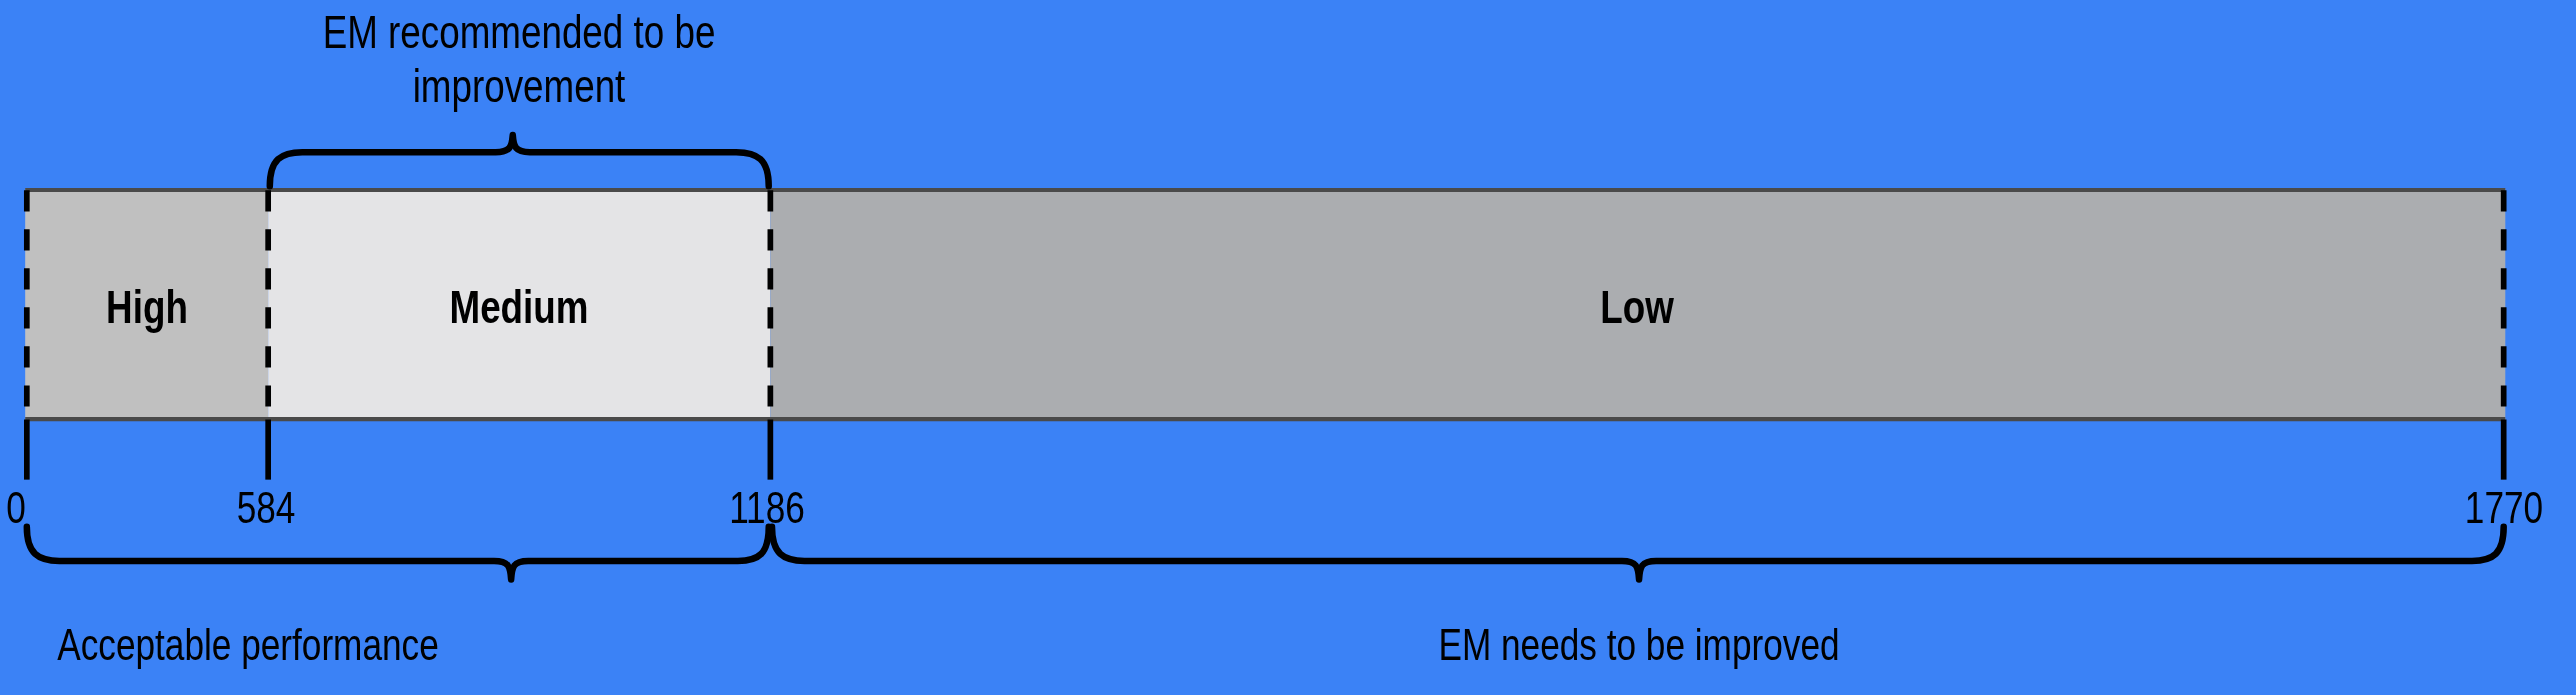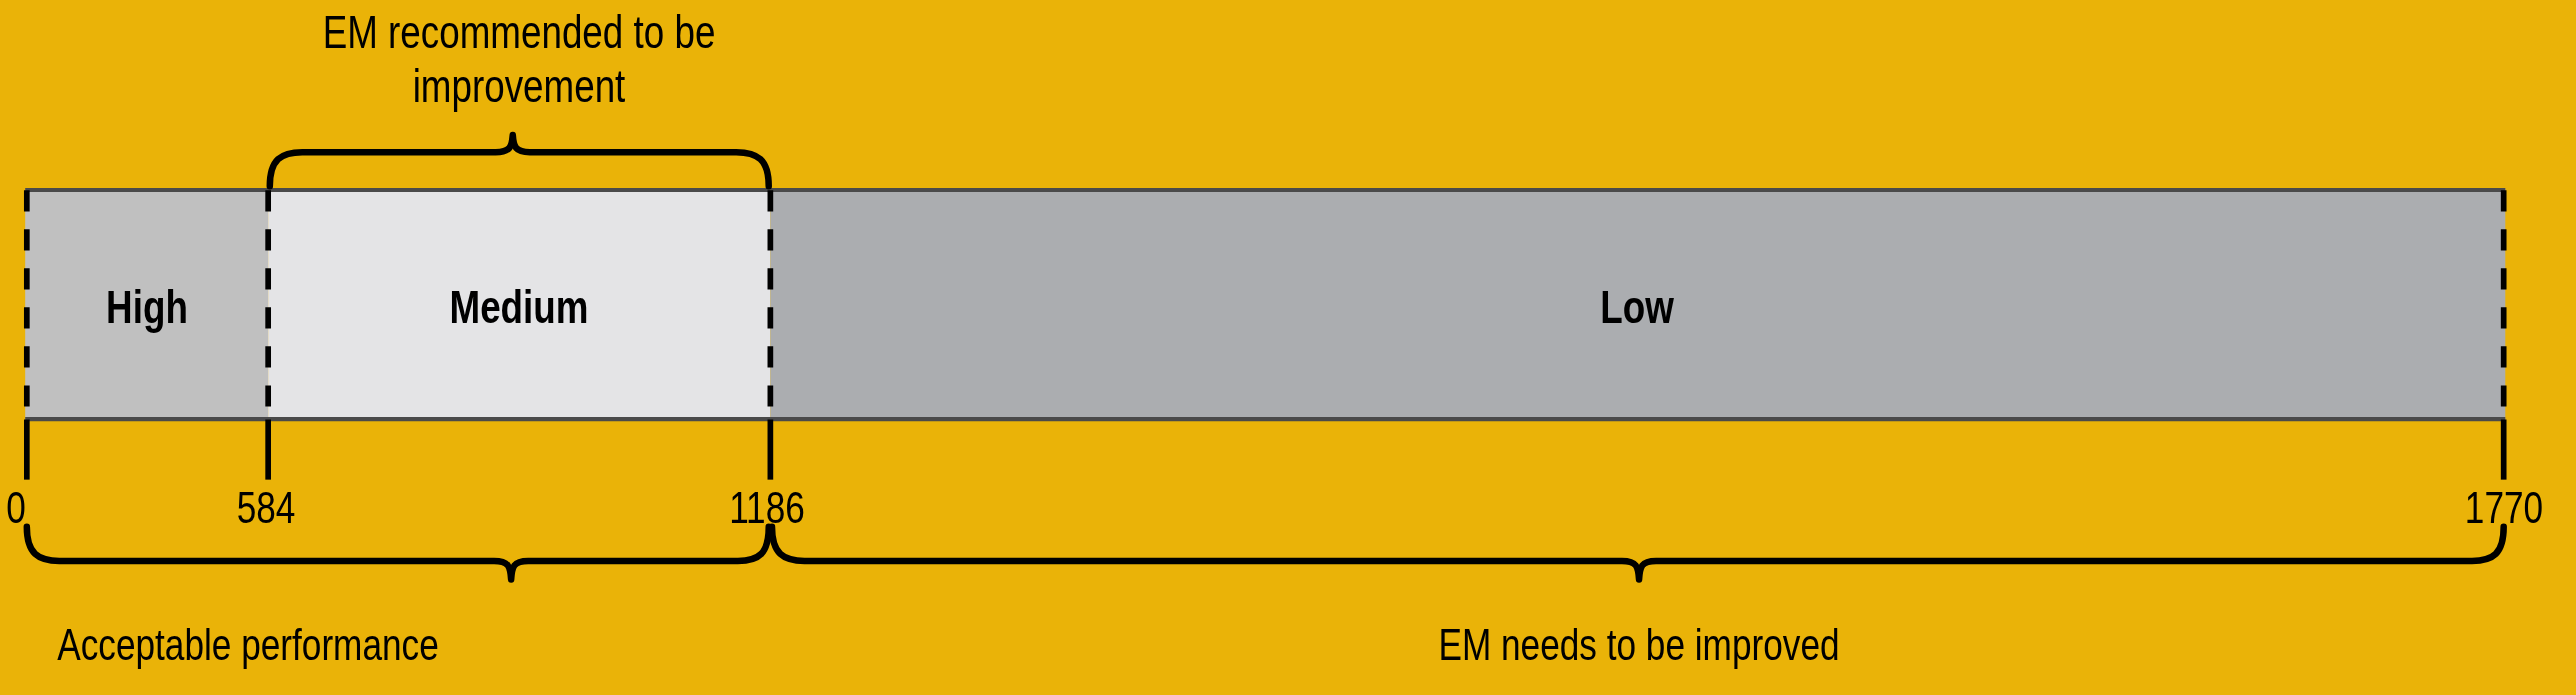--- a/index.html
+++ b/index.html
@@ -10,21 +10,21 @@
   body {
     width: 2576px;
     height: 696px;
     font-family: "Liberation Sans", "DejaVu Sans", sans-serif;
     overflow: hidden;
   }
   #stage {
     position: relative;
     width: 2576px;
     height: 696px;
-    background: #eab308;
+    background: #3b82f6;
   }
   #stage svg {
     position: absolute;
     left: 0;
     top: 0;
   }
   .txt {
     position: absolute;
     white-space: nowrap;
     color: #000000;

